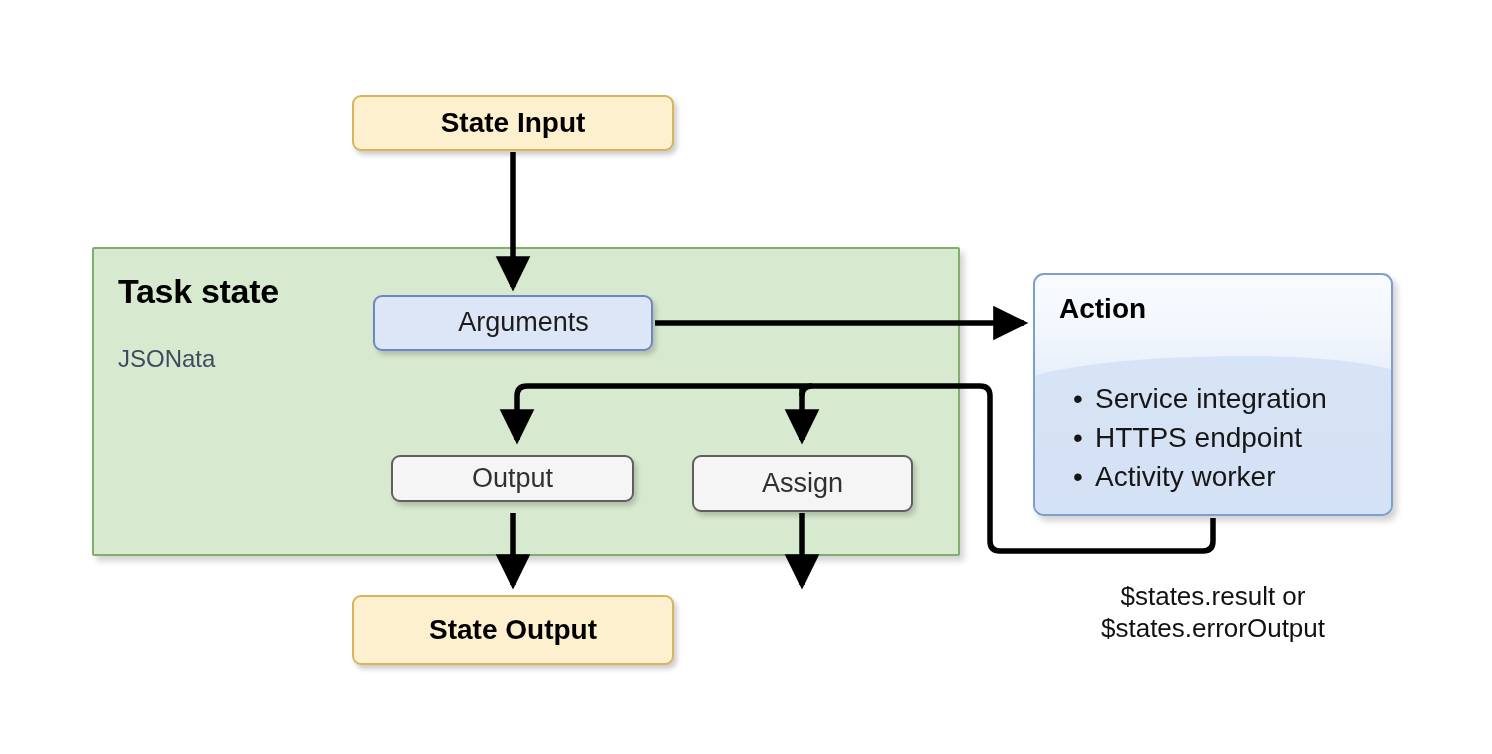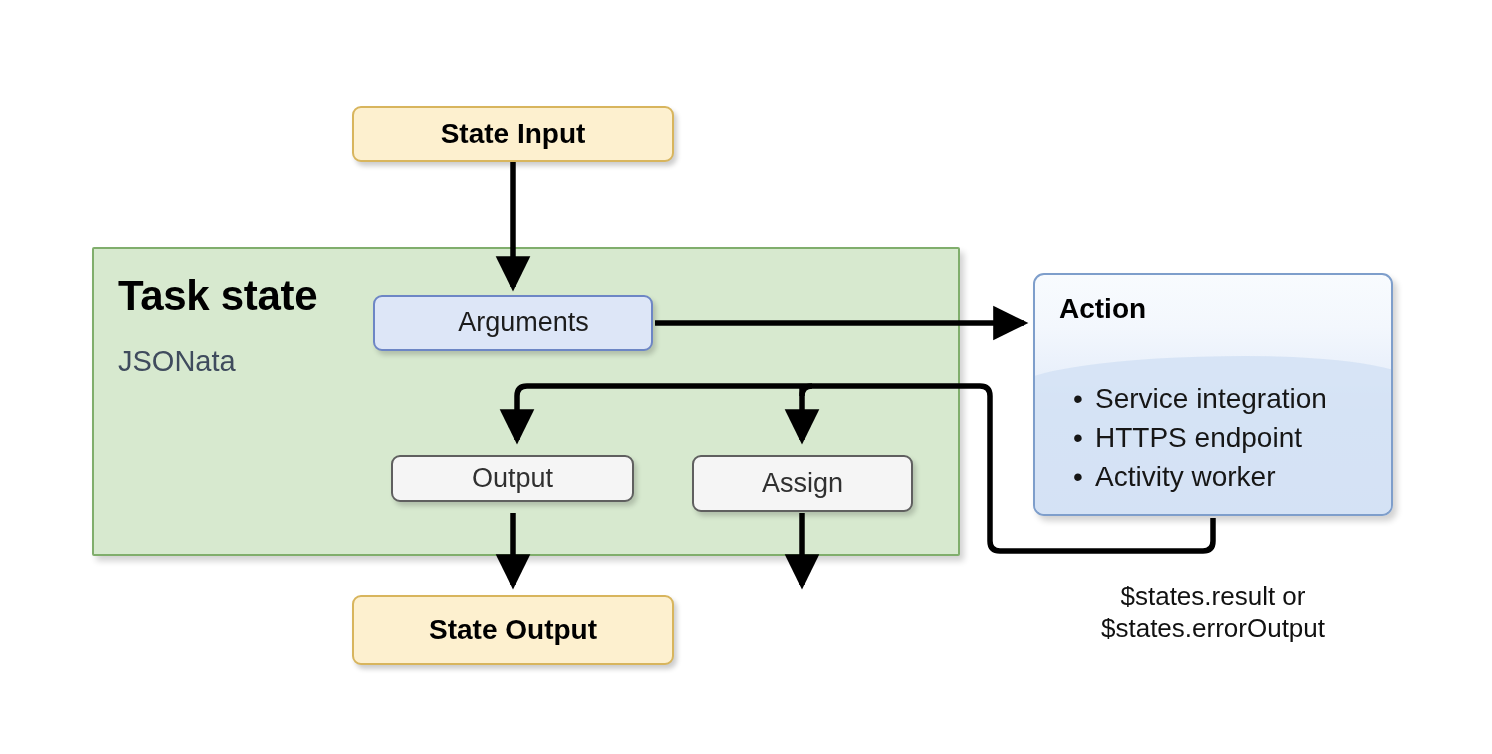--- a/index.html
+++ b/index.html
@@ -82,30 +82,30 @@
   #task-state-container {
     background: #d7e9cf;
     border: 2px solid #80ae6c;
     border-radius: 2px;
     box-shadow: 4px 5px 6px rgba(0,0,0,0.18);
   }
   #task-state-title {
     position: absolute;
     left: 118px;
     top: 272px;
-    font-size: 42px;
+    font-size: 34px;
     font-weight: bold;
     color: #000000;
     letter-spacing: -0.3px;
   }
   #task-state-subtitle {
     position: absolute;
     left: 118px;
     top: 345px;
-    font-size: 29px;
+    font-size: 24px;
     color: #3f4b5d;
   }
 
   
   #action-panel {
     position: absolute;
     box-sizing: border-box;
     border: 2px solid #7e9ecb;
     border-radius: 11px;
     background: linear-gradient(180deg,
@@ -212,21 +212,21 @@
     <path d="M812,386 L527,386 Q517,386 517,396 L517,440" stroke="#000000" stroke-width="5.5" fill="none" marker-end="url(#arrowhead)"></path>
 
     <path d="M802,386 L802,440" stroke="#000000" stroke-width="5.5" fill="none" marker-end="url(#arrowhead)"></path>
     <path d="M812,386 Q802,386 802,396" stroke="#000000" stroke-width="5.5" fill="none"></path>
 
     <path d="M513,513 L513,585" stroke="#000000" stroke-width="5.5" fill="none" marker-end="url(#arrowhead)"></path>
 
     <path d="M802,513 L802,585" stroke="#000000" stroke-width="5.5" fill="none" marker-end="url(#arrowhead)"></path>
   </svg>
 
-  <div class="box box-yellow" style="left:352px; top:95px; width:322px; height:56px;margin-top:11px;">
+  <div class="box box-yellow" style="left:352px; top:95px; width:322px; height:56px;">
     <span>State Input</span>
   </div>
 
   <div class="box box-blue" style="left:373px; top:295px; width:280px; height:56px;">
     <span>Arguments</span>
   </div>
 
   <div class="box box-gray-light" style="left:391px; top:455px; width:243px; height:47px;">
     <span>Output</span>
   </div>

